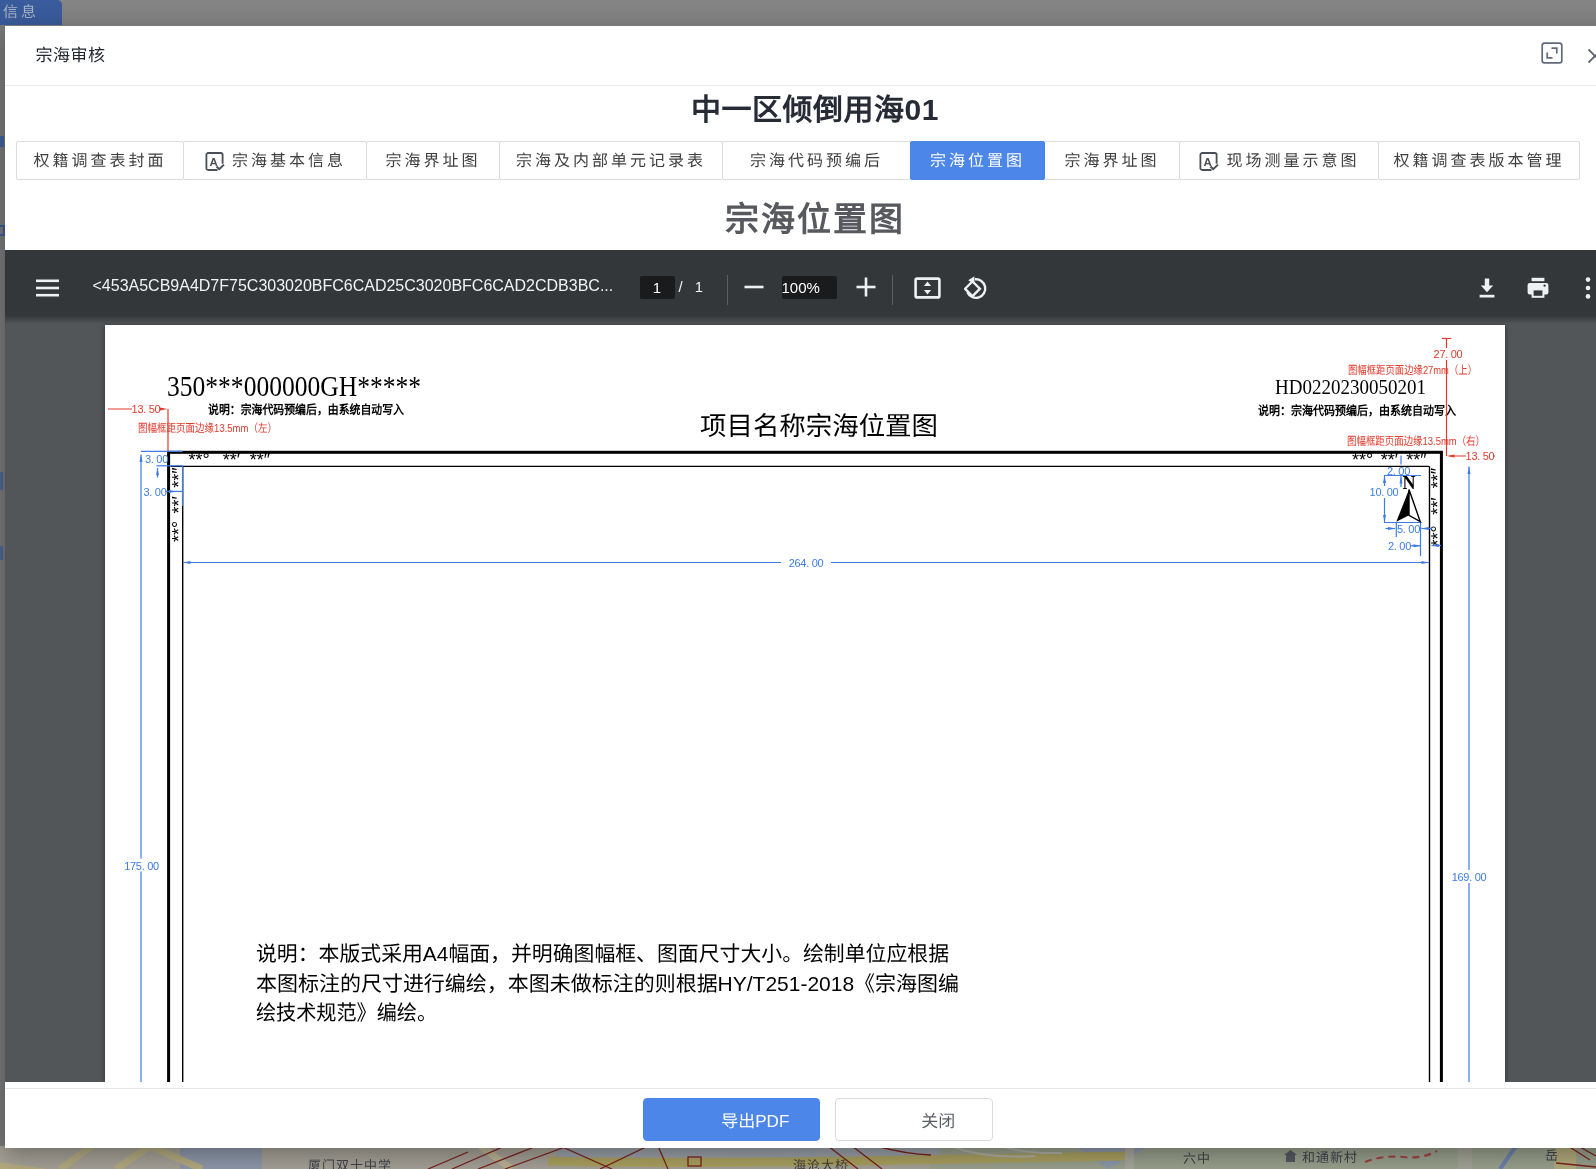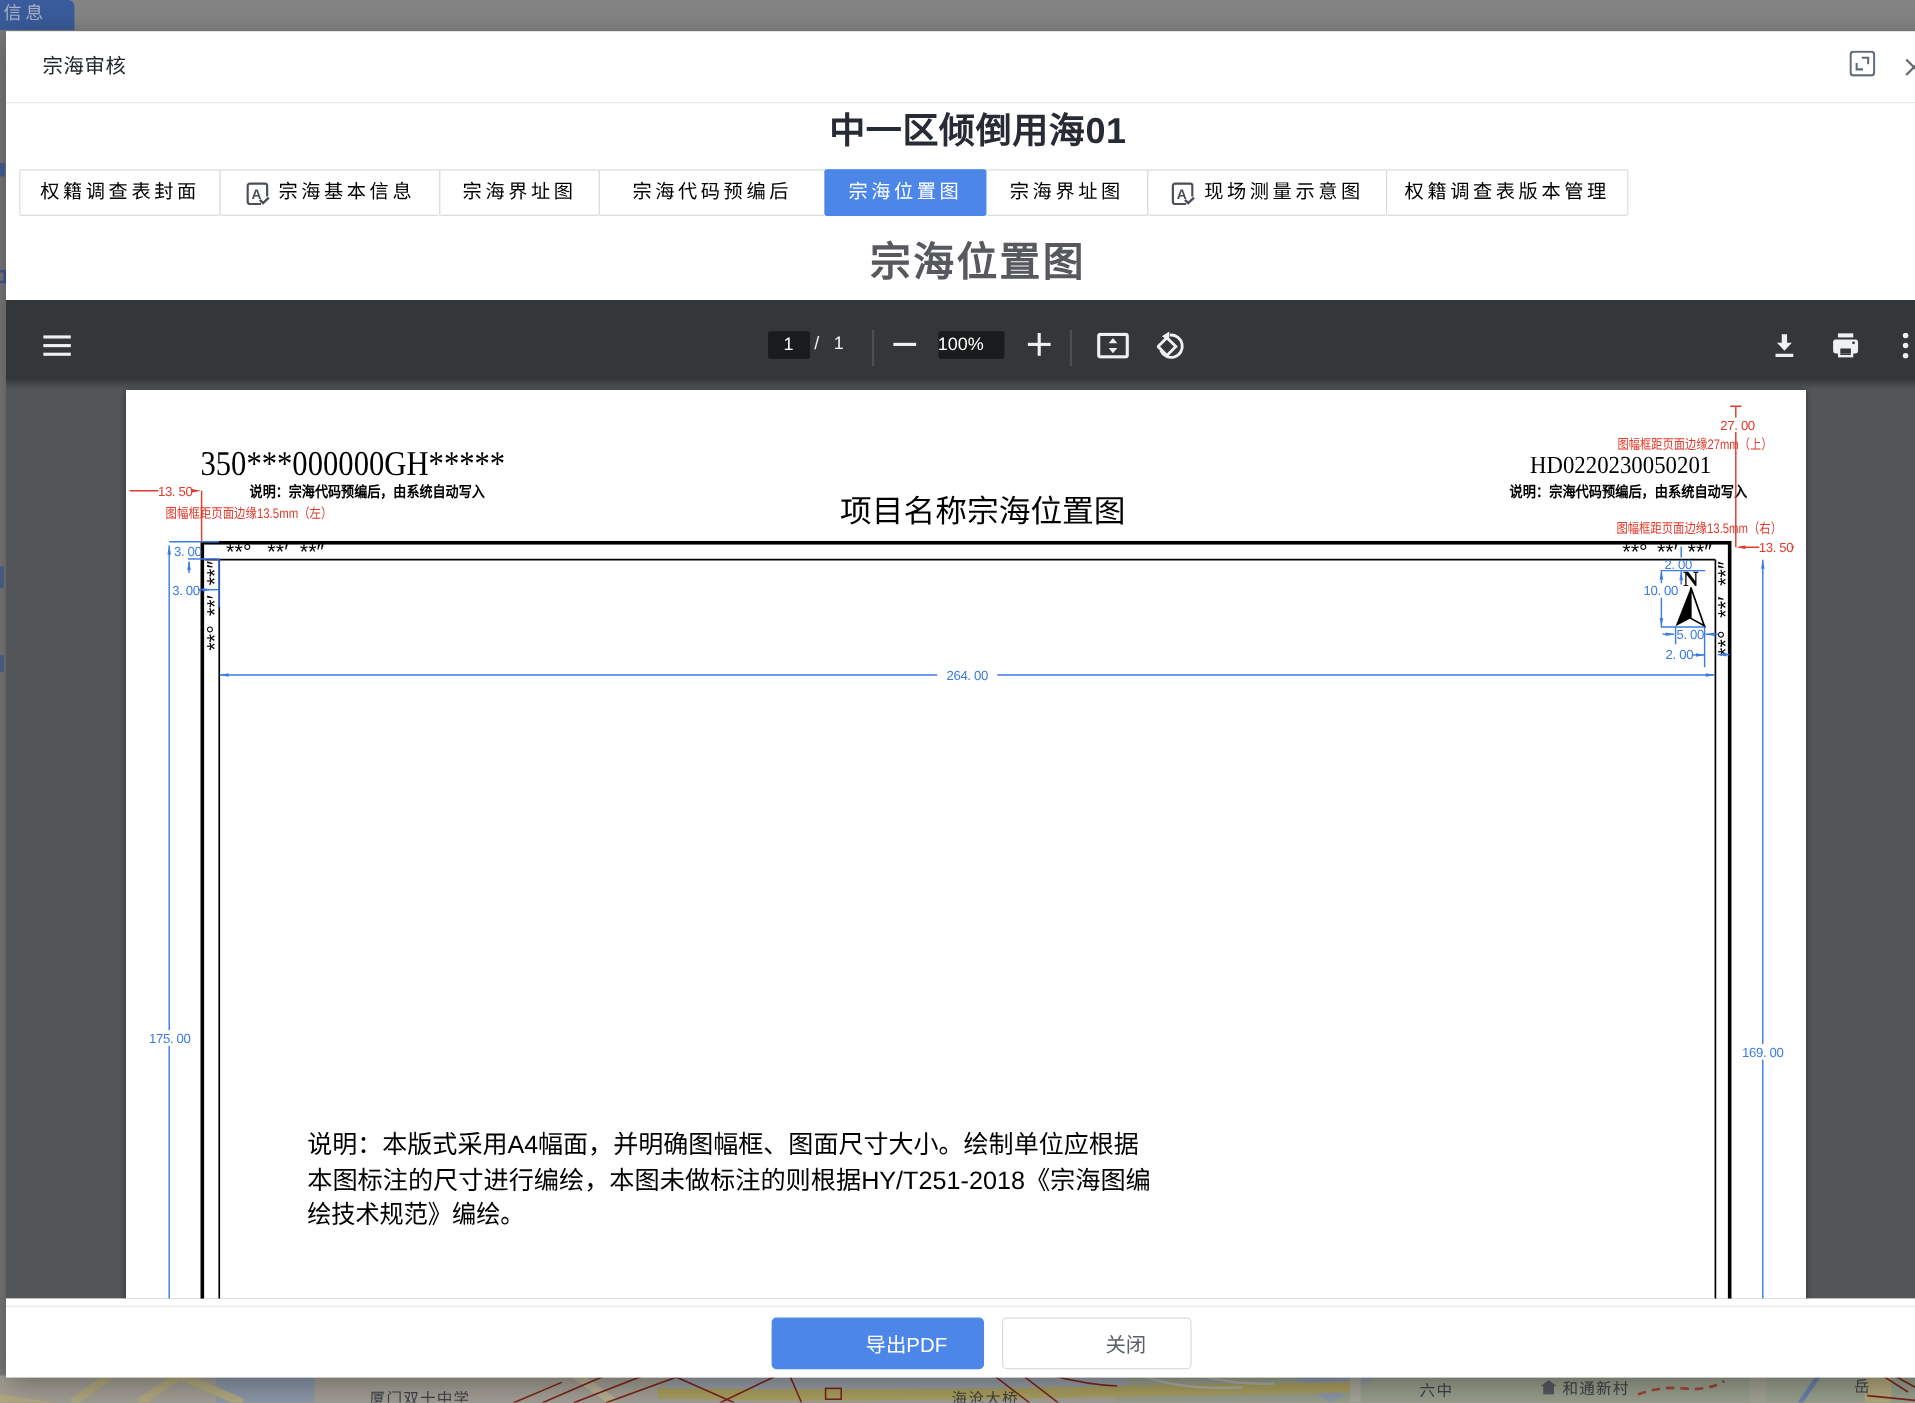--- a/index.html
+++ b/index.html
@@ -22,21 +22,21 @@
   .modal-title { position:absolute; left:31px; top:15.5px; font-size:17px; color:#23272f; letter-spacing:0.5px;text-align:center; }
   .hdr-btn { position:absolute; top:18px; width:22px; height:22px; cursor:pointer; background:none; border:none; }
   .btn-max { right:63px; top:16.5px; }
   .btn-close { right:20px; top:21px; }
 
   .doc-title { position:absolute; left:0; top:68px; width:100%; text-align:center;
     font-size:30px; line-height:32px; font-weight:700; letter-spacing:0.5px; color:#262b36; }
 
   
   .tabs { position:absolute; left:11.5px; top:115.5px; height:39px; display:flex; }
-  .tab { height:39px; line-height:37px; text-align:center; font-size:16px; letter-spacing:3px; color:#000000;
+  .tab { height:39px; line-height:37px; text-align:center; font-size:16px; letter-spacing:3px; color:#404040;
     background:#fff; border:1px solid #d9dce1; margin-left:-1px; border-radius:2px;
     cursor:pointer; white-space:nowrap; display:flex; align-items:center; justify-content:center; }
   .tab:first-child { margin-left:0; }
   .tab.active { background:#4b86e8; border-color:#4b86e8; color:#fff; z-index:1; }
   .tab .tab-ico { margin-right:7px; margin-top:1px; }
 
   .section-title { position:absolute; left:0; top:174px; width:100%; text-align:center;
     font-size:34px; line-height:38px; font-weight:700; letter-spacing:2px; color:#57595e; }
 
   
@@ -163,20 +163,21 @@
     <div class="tab" style="width:168px">权籍调查表封面</div>
     <div class="tab" style="width:184px">
       <svg class="tab-ico" width="21" height="21" viewBox="0 0 21 21" fill="none" stroke="#4a4f57" stroke-width="1.8">
         <path d="M13.5,19 H4.2 a1.8,1.8 0 0 1 -1.8,-1.8 V3.8 a1.8,1.8 0 0 1 1.8,-1.8 H16.8 a1.8,1.8 0 0 1 1.8,1.8 V12.8"></path>
         <text x="5.6" y="14.5" stroke="none" fill="#4a4f57" font-size="11.5" font-weight="bold" font-family="Liberation Sans, sans-serif">A</text>
         <polyline points="12.5,15.5 15.2,18.2 20,13.6" stroke-width="2"></polyline>
       </svg>
       <span>宗海基本信息</span>
     </div>
     <div class="tab" style="width:134px">宗海界址图</div>
+    <div class="tab" style="width:224px">宗海及内部单元记录表</div>
     <div class="tab" style="width:189px">宗海代码预编后</div>
     <div class="tab active" style="width:135px">宗海位置图</div>
     <div class="tab" style="width:136px">宗海界址图</div>
     <div class="tab" style="width:200px">
       <svg class="tab-ico" width="21" height="21" viewBox="0 0 21 21" fill="none" stroke="#4a4f57" stroke-width="1.8">
         <path d="M13.5,19 H4.2 a1.8,1.8 0 0 1 -1.8,-1.8 V3.8 a1.8,1.8 0 0 1 1.8,-1.8 H16.8 a1.8,1.8 0 0 1 1.8,1.8 V12.8"></path>
         <text x="5.6" y="14.5" stroke="none" fill="#4a4f57" font-size="11.5" font-weight="bold" font-family="Liberation Sans, sans-serif">A</text>
         <polyline points="12.5,15.5 15.2,18.2 20,13.6" stroke-width="2"></polyline>
       </svg>
       <span>现场测量示意图</span>
@@ -188,20 +189,21 @@
 
   <div class="pdf">
     <div class="pdf-toolbar">
       <button class="tb-btn tb-hamburger">
         <svg width="24" height="22" viewBox="0 0 24 22" fill="#eef0f2">
           <rect x="0" y="2.5" width="23" height="2.6"></rect>
           <rect x="0" y="9.7" width="23" height="2.6"></rect>
           <rect x="0" y="16.9" width="23" height="2.6"></rect>
         </svg>
       </button>
+      <span class="tb-filename">&lt;453A5CB9A4D7F75C303020BFC6CAD25C3020BFC6CAD2CDB3BC...</span>
       <input class="tb-pagebox" readonly="" value="1" style="">
       <span class="tb-pagecount"><span>/</span> <span>1</span></span>
       <div class="tb-sep sep1"></div>
       <button class="tb-btn tb-minus">
         <svg width="20" height="20" viewBox="0 0 20 20" fill="#eef0f2">
             <rect x="0.5" y="8.7" width="19" height="2.6"></rect>
           </svg>
       </button>
       <input class="tb-zoombox" readonly="" value="100%" style="">
       <button class="tb-btn tb-plus">

